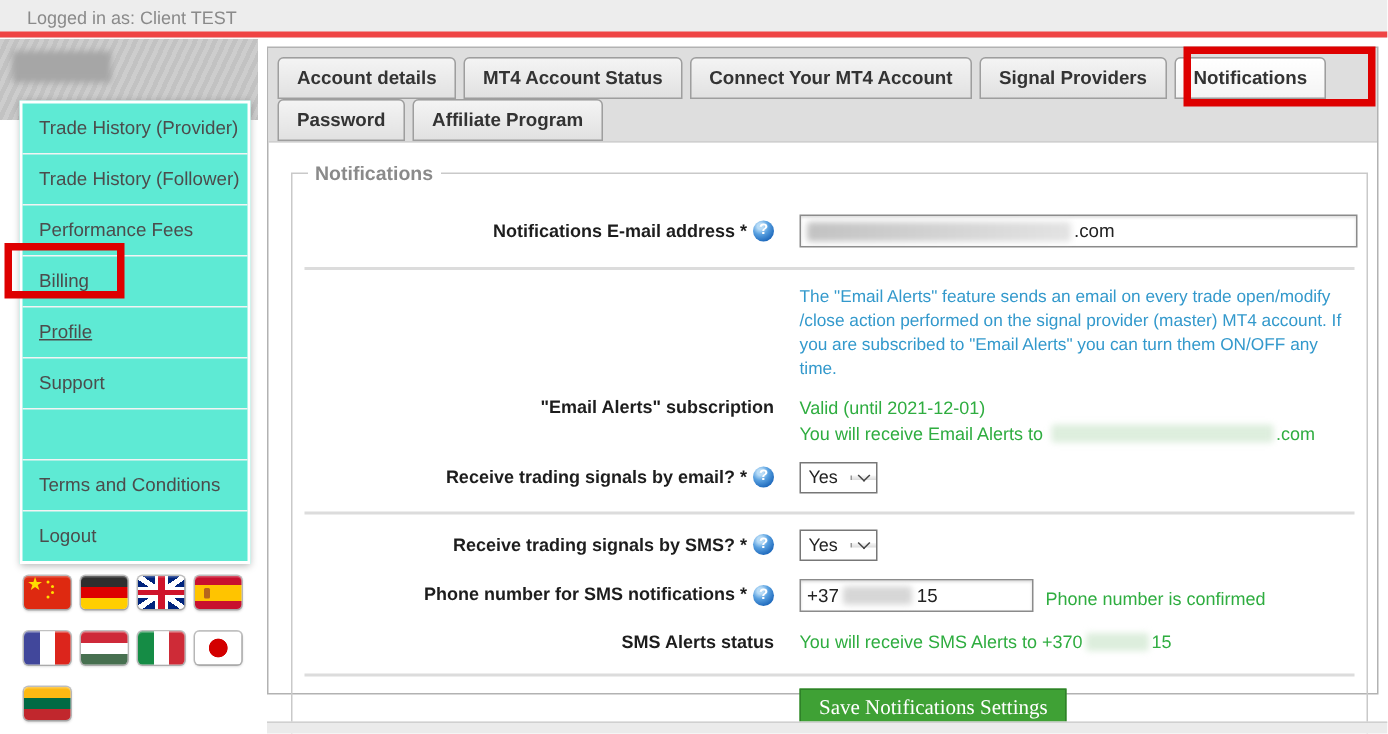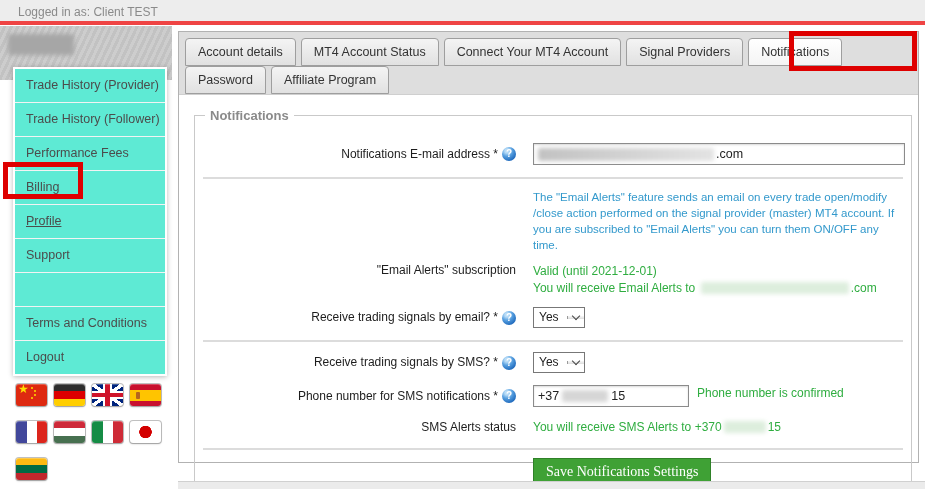--- a/index.html
+++ b/index.html
@@ -53,40 +53,40 @@
   
   .redbox{position:absolute;border:5px solid #de0000;z-index:6;pointer-events:none}
   .redbox.profilebox{left:3px;top:162px;width:70px;height:27px}
   .redbox.tabbox{left:789px;top:31px;width:118px;height:30px}
 
   
   .mainpanel{position:absolute;left:178px;top:31px;width:741px;height:432px;box-sizing:border-box;
              background:#fff;border:1px solid #b2b2b2}
   .tabstrip{background:#dedede;padding:6px 6px 0 6px;border-bottom:1px solid #cfcfcf}
   .tabrow{display:flex;gap:5px}
-  .tab{display:inline-block;padding:6px 12px;font-size:12.5px;font-weight:normal;color:#333;
+  .tab{display:inline-block;padding:6px 12px;font-size:12.5px;font-weight:bold;color:#333;
        background:linear-gradient(#f4f4f4,#e1e1e1);border:1px solid #9e9e9e;
        border-radius:4px 4px 0 0;cursor:pointer;white-space:nowrap}
   .tab.active{background:linear-gradient(#fff,#f4f4f4)}
 
   .content{padding:13px 8px 0 15px}
   fieldset.nfs{border:1px solid #c9c9c9;margin:0;padding:8px 6px 6px 6px}
   .nfs legend{font-size:13px;font-weight:bold;color:#8a8a8a;padding:0 5px;margin-left:4px}
 
   .row{display:flex;align-items:center;margin-top:10px}
   .row.first{margin-top:12px}
   .row.top{align-items:flex-start}
-  .lbl{flex:none;width:297px;text-align:right;font-size:12px;font-weight:normal;color:#1d1d1d;line-height:15px}
+  .lbl{flex:none;width:297px;text-align:right;font-size:12px;font-weight:bold;color:#1d1d1d;line-height:15px}
   .lbl.wide{width:315px}
   .qicon{flex:none;margin-left:4px;width:14px;height:14px;border-radius:50%;
          background:radial-gradient(circle at 35% 28%,#b8dcf7 0 2px,#58a0e0 40%,#1c67bb 78%);
          color:#fff;font-size:10px;font-weight:bold;text-align:center;line-height:14px;cursor:pointer}
   .qicon::after{content:"?"}
   .ctrl{margin-left:17px;min-width:0}
-  .hctrl{display:flex;align-items:flex-start;gap:8px}
+  .hctrl{display:flex;align-items:flex-end;gap:8px}
   .hr{height:2px;background:#dcdcdc;margin:12px 2px 0 2px}
 
   .tinput{display:inline-flex;align-items:center;height:22px;box-sizing:border-box;background:#fff;
           border:1px solid #8b8b8b;box-shadow:inset 0 1px 2px rgba(0,0,0,.15);
           padding:0 4px;font-size:12.5px;color:#222;cursor:text}
   .w-email{width:372px}
   .w-phone{width:156px}
   .blur{filter:blur(2px);border-radius:2px;display:inline-block;vertical-align:middle}
   .eblur{width:176px;height:13px;background:linear-gradient(90deg,#c2c2c2,#e3e3e3);margin-right:2px}
   .gblur{width:148px;height:12px;background:#ddeedd;margin:0 2px;vertical-align:-2px}

